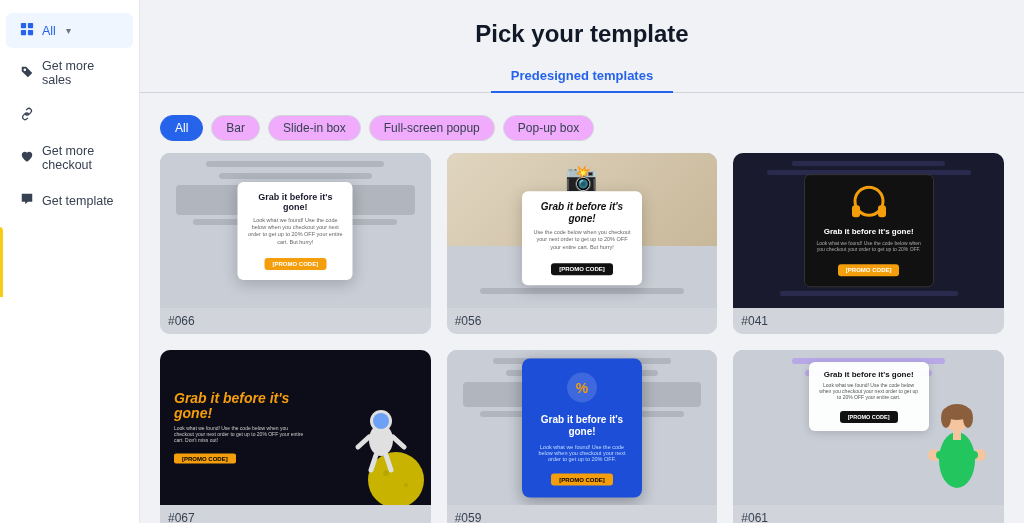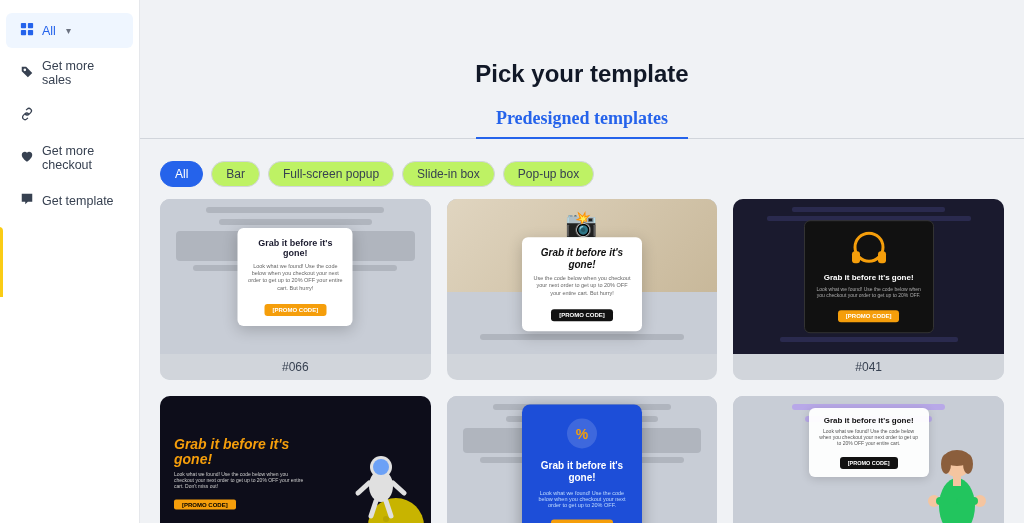--- a/index.html
+++ b/index.html
@@ -59,46 +59,44 @@
       display: flex;
       flex-direction: column;
       overflow: hidden;
     }
 
     
     .header {
       background: #f0f2f5;
       padding: 20px 0 10px 0;
       text-align: center;
-      margin-top: 40px;
     }
     .header h1 {
       font-size: 24px;
       font-weight: 800;
       color: #111827;
       margin-bottom: 12px;
     }
     .tabs-header {
       display: flex;
       justify-content: center;
       gap: 0;
       border-bottom: 1px solid #d1d5db;
     }
     .tab-btn {
       padding: 8px 20px;
-      font-size: 18px;
+      font-size: 13px;
       cursor: pointer;
       color: #6b7280;
       border-bottom: 2px solid transparent;
       margin-bottom: -1px;
       background: none;
       border-top: none;
       border-left: none;
       border-right: none;
-      font-family: Liberation Serif, serif;
     }
     .tab-btn.active {
       color: #2563eb;
       border-bottom: 2px solid #2563eb;
       font-weight: 600;
     }
 
     
     .filter-bar {
       display: flex;
@@ -106,21 +104,21 @@
       gap: 8px;
       padding: 12px 20px;
       background: #f0f2f5;
     }
     .filter-chip {
       padding: 5px 14px;
       border-radius: 20px;
       font-size: 12px;
       cursor: pointer;
       border: 1px solid #d1d5db;
-      background: #bef264;
+      background: #f0abfc;
       color: #374151;
     }
     .filter-chip.active {
       background: #2563eb;
       color: #fff;
       border-color: #2563eb;
     }
 
     
     .grid-container {
@@ -143,21 +141,20 @@
     .card-inner {
       width: 100%;
       height: 155px;
       position: relative;
       display: flex;
       align-items: center;
       justify-content: center;
       background: #c8cdd6;
     }
     .card-label {
-      text-align: center;
       font-size: 12px;
       color: #374151;
       padding: 6px 8px;
       background: #d1d5db;
     }
 
     
     .tpl-bg {
       width: 100%;
       height: 100%;
@@ -380,22 +377,22 @@
   <div class="header">
     <h1>Pick your template</h1>
     <div class="tabs-header">
       <button class="tab-btn active">Predesigned templates</button>
     </div>
   </div>
 
   <div class="filter-bar">
     <span class="filter-chip active">All</span>
     <span class="filter-chip">Bar</span>
+    <span class="filter-chip">Slide-in box</span>
     <span class="filter-chip">Full-screen popup</span>
-    <span class="filter-chip">Slide-in box</span>
     <span class="filter-chip">Pop-up box</span>
   </div>
 
   <div class="grid-container">
     <div class="grid">
 
       <div class="card card-066">
         <div class="card-inner">
           <div class="tpl-bg">
             <div class="placeholder-lines" style="padding:8px;">
@@ -423,20 +420,21 @@
             <div style="position:absolute;bottom:8px;left:0;right:0;padding:0 8px;">
               <div class="ph-line" style="width:80%;margin-left:10%;background:#b0b5be;"></div>
             </div>
             <div class="popup-white" style="top:55%;width:120px;">
               <div class="popup-title" style="font-size:10px;font-weight:900;color:#111;font-style:italic;">Grab it before it's gone!</div>
               <div class="popup-text">Use the code below when you checkout your next order to get up to 20% OFF your entire cart. But hurry!</div>
               <div class="popup-btn" style="background:#111;color:#fff;font-size:6px;">[PROMO CODE]</div>
             </div>
           </div>
         </div>
+        <div class="card-label">#056</div>
       </div>
 
       <div class="card card-062">
         <div class="card-inner">
           <div class="tpl-bg" style="background:#1a1a2e;">
 
             <div style="position:absolute;top:8px;left:8px;right:8px;">
               <div style="height:5px;background:#2a2a4e;border-radius:2px;margin-bottom:4px;width:60%;margin-left:20%;"></div>
               <div style="height:5px;background:#2a2a4e;border-radius:2px;width:80%;margin-left:10%;"></div>
             </div>

